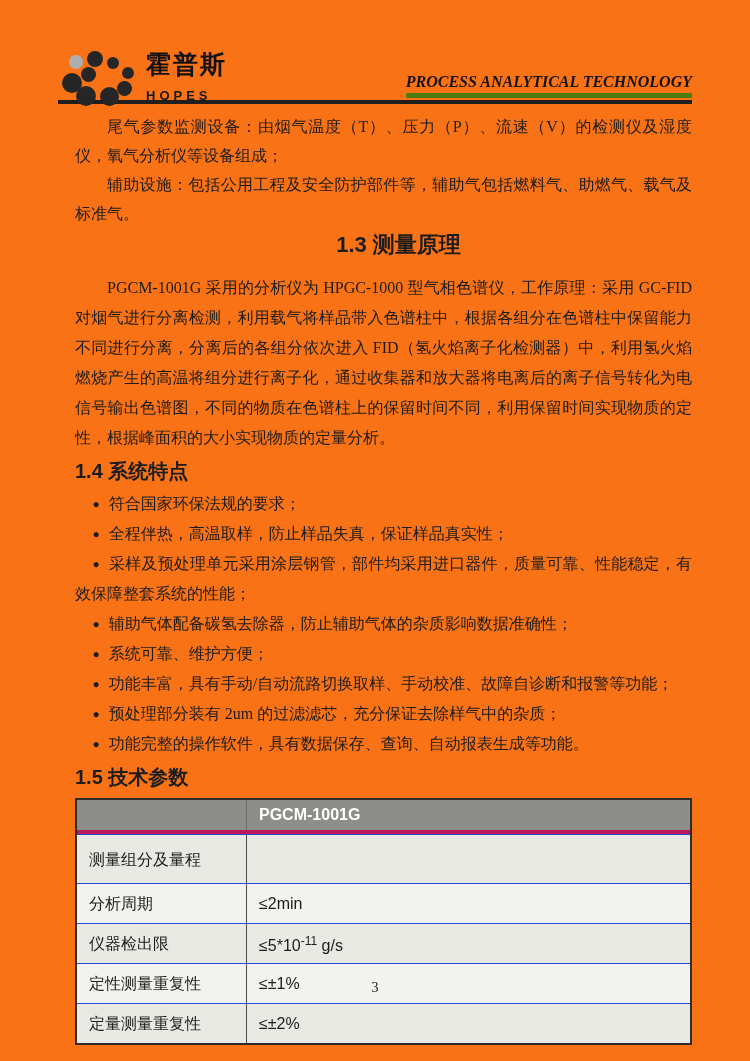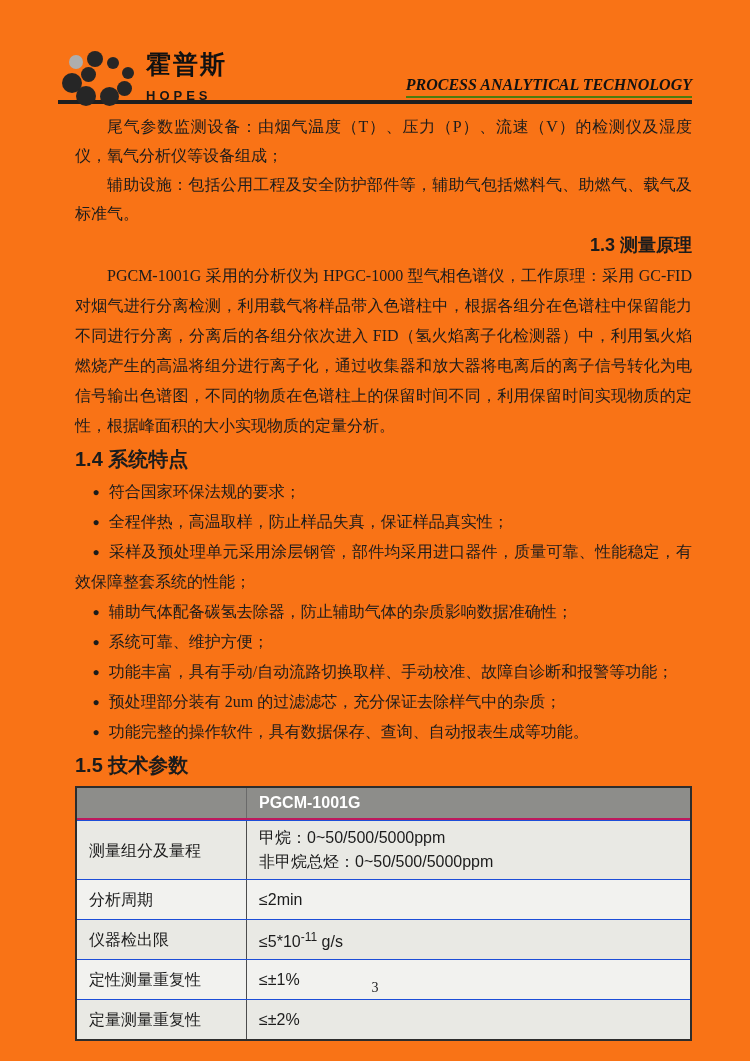--- a/index.html
+++ b/index.html
@@ -26,33 +26,33 @@
   }
   .brand-en {
     font-family:"Liberation Sans","DejaVu Sans",sans-serif;
     font-weight:bold; font-size:13px; letter-spacing:4px; color:#161616; margin-top:12px;
   }
   .tagline-wrap { position:absolute; right:0; bottom:0; text-align:right; }
   .tagline {
     display:inline-block;
     font-family:"Liberation Serif","DejaVu Serif",serif;
     font-style:italic; font-weight:bold; font-size:16px; color:#121212;
-    padding-bottom:2px; border-bottom:2px solid #4d7c0f;
+    padding-bottom:2px; border-bottom:5px solid #4d7c0f;
   }
   .header-rule { margin-top:2px; height:4px; background:#1f1f1f; }
   
   .content {
     position:absolute; top:112px; left:75px; width:617px;
     font-size:16px; line-height:29px; text-align:justify;
   }
   .para { text-indent:2em; }
   .h-sub {
     font-family:"Liberation Sans","DejaVu Sans",sans-serif;
-    font-weight:bold; font-size:18px; line-height:24px;
-    margin:5px 0 4px 30px; text-indent:0; text-align:right;
+    font-weight:bold; font-size:22px; line-height:24px;
+    margin:5px 0 16px 30px; text-indent:0; text-align:center;
   }
   .h-main {
     font-family:"Liberation Sans","DejaVu Sans",sans-serif;
     font-weight:bold; font-size:20px; line-height:24px;
     margin:6px 0 6px 0; text-indent:0; text-align:left;
   }
   .s13-body { text-indent:2em; line-height:30px; }
   .bullets { list-style:none; }
   .bullet-item { text-indent:1.1em; line-height:30px; }
   .bullet-glyph { font-size:12px; vertical-align:1px; margin-right:9px; }
@@ -61,21 +61,21 @@
     margin-top:9px; width:617px;
     border:2px solid #2d2d2d;
     font-size:16px;
     background:#f2f2ef;
   }
   .trow { display:flex; border-top:1px solid #1d4ed8; }
   .trow:first-child { border-top:none; }
   .trow.thead {
     background:#8d8d8a; color:#ffffff;
     font-family:"Liberation Sans","DejaVu Sans",sans-serif;
-    font-weight:bold; border-bottom:2px solid #be185d;
+    font-weight:bold; border-bottom:4px solid #be185d;
   }
   .trow.alt { background:#e9e9e4; }
   .tcell { padding:5px 12px; display:flex; flex-direction:column; justify-content:center; }
   .tlabel { width:170px; border-right:1px solid #4c4c4c; }
   .tvalue {
     flex:1;
     font-family:"Liberation Sans","DejaVu Sans",sans-serif;
     line-height:24px;
   }
   .thead .tlabel { border-right:1px solid #6a6a6a; }
@@ -140,24 +140,20 @@
 
     <h2 class="h-main">1.5 技术参数</h2>
 
     <div class="ptable">
       <div class="trow thead">
         <div class="tcell tlabel"></div>
         <div class="tcell tvalue">PGCM-1001G</div>
       </div>
       <div class="trow row-tall alt">
         <div class="tcell tlabel">测量组分及量程</div>
-        <div class="tcell tvalue">
-          <span>甲烷：0~50/500/5000ppm</span>
-          <span>非甲烷总烃：0~50/500/5000ppm</span>
-        </div>
       </div>
       <div class="trow row-std">
         <div class="tcell tlabel">分析周期</div>
         <div class="tcell tvalue">≤2min</div>
       </div>
       <div class="trow row-std alt">
         <div class="tcell tlabel">仪器检出限</div>
         <div class="tcell tvalue">
           <span><span>≤5*10</span><sup>-11</sup><span> g/s</span></span>
         </div>

